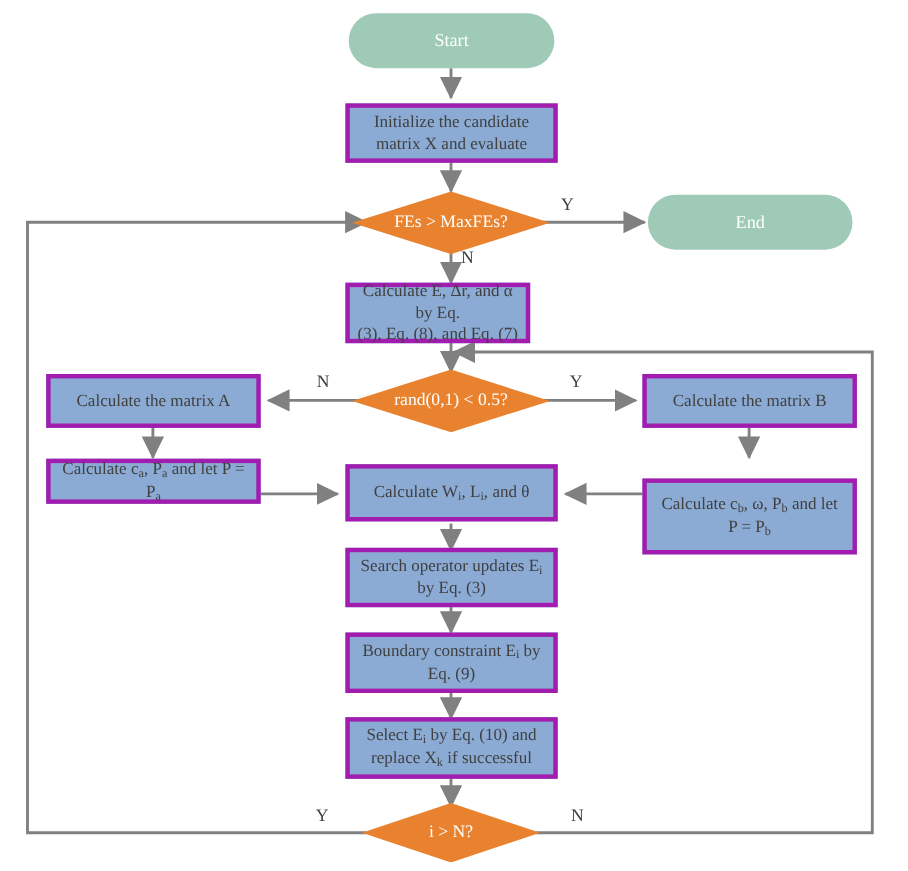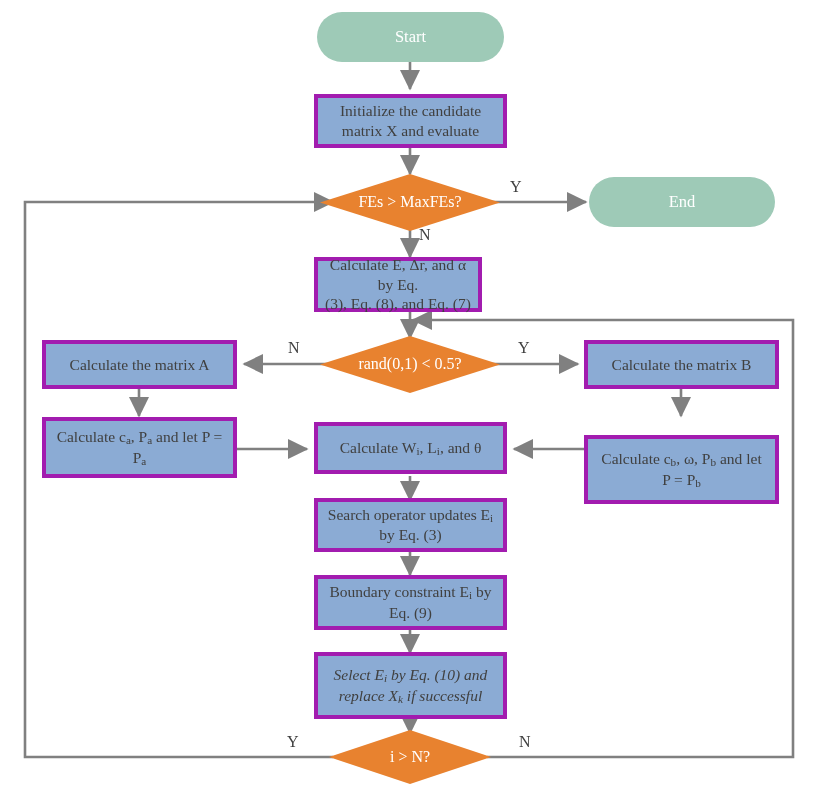--- a/index.html
+++ b/index.html
@@ -158,41 +158,41 @@
   </div>
 
   <div class="node process" style="left:42px; top:340px; width:195px; height:49px;">
     <span class="lbl">Calculate the matrix A</span>
   </div>
 
   <div class="node process" style="left:584px; top:340px; width:195px; height:49px;">
     <span class="lbl">Calculate the matrix B</span>
   </div>
 
-  <div class="node process" style="left:42px; top:417px; width:195px; height:61px;">
+  <div class="node process" style="left:42px; top:417px; width:195px; height:41px;">
     <span class="lbl">Calculate c<sub>a</sub>, P<sub>a</sub> and let P =<br>P<sub>a</sub></span>
   </div>
 
   <div class="node process" style="left:584px; top:415px; width:195px; height:69px;margin-top:20px;">
     <span class="lbl">Calculate c<sub>b</sub>, ω, P<sub>b</sub> and let<br>P = P<sub>b</sub></span>
   </div>
 
   <div class="node process" style="left:314px; top:422px; width:193px; height:52px;">
     <span class="lbl">Calculate W<sub>i</sub>, L<sub>i</sub>, and θ</span>
   </div>
 
   <div class="node process" style="left:314px; top:498px; width:193px; height:54px;">
     <span class="lbl">Search operator updates E<sub>i</sub><br>by Eq. (3)</span>
   </div>
 
   <div class="node process" style="left:314px; top:575px; width:193px; height:55px;">
     <span class="lbl">Boundary constraint E<sub>i</sub> by<br>Eq. (9)</span>
   </div>
 
-  <div class="node process" style="left:314px; top:652px; width:193px; height:67px;font-style:italic;">
+  <div class="node process" style="left:314px; top:652px; width:193px; height:56px;">
     <span class="lbl">Select E<sub>i</sub> by Eq. (10) and<br>replace X<sub>k</sub> if successful</span>
   </div>
 
   <div class="node decision" style="left:329px; top:730px; width:162px; height:54px;">
     <span class="dia"></span>
     <span class="lbl">i &gt; N?</span>
   </div>
 
   <span class="edge-label" style="left:510px; top:178px;">Y</span>
   <span class="edge-label" style="left:419px; top:226px;">N</span>

